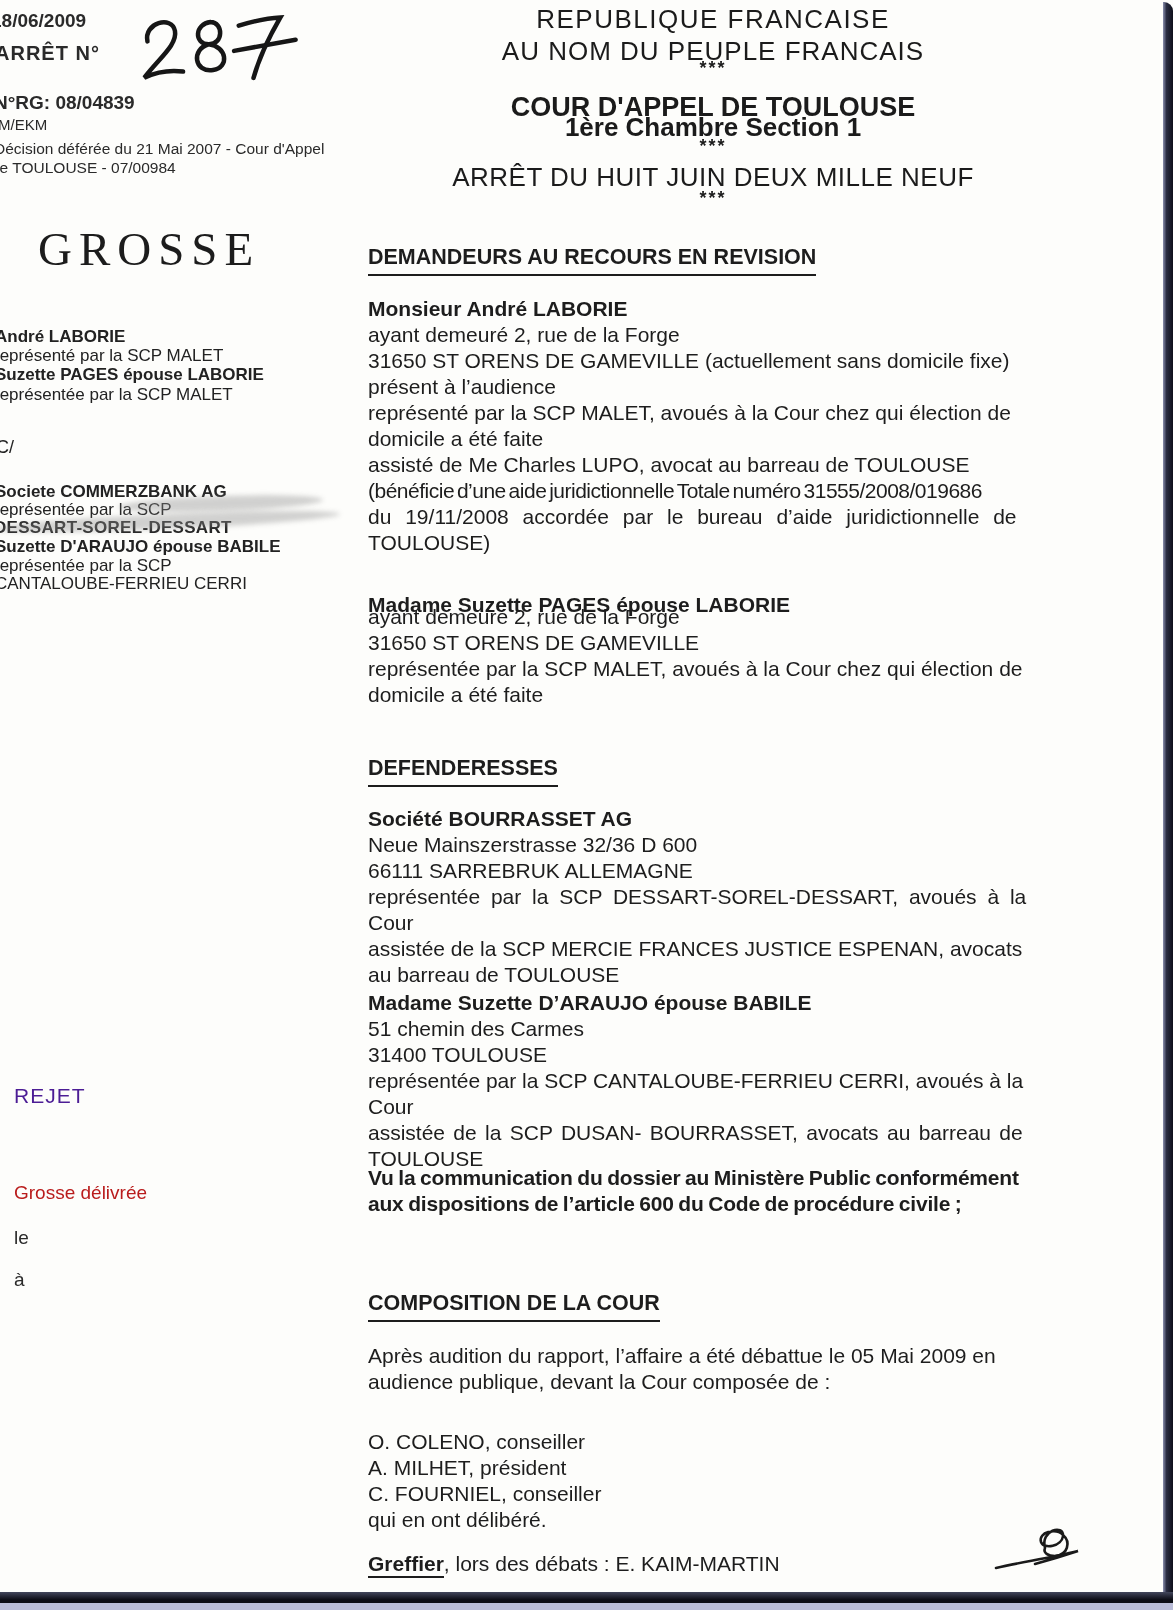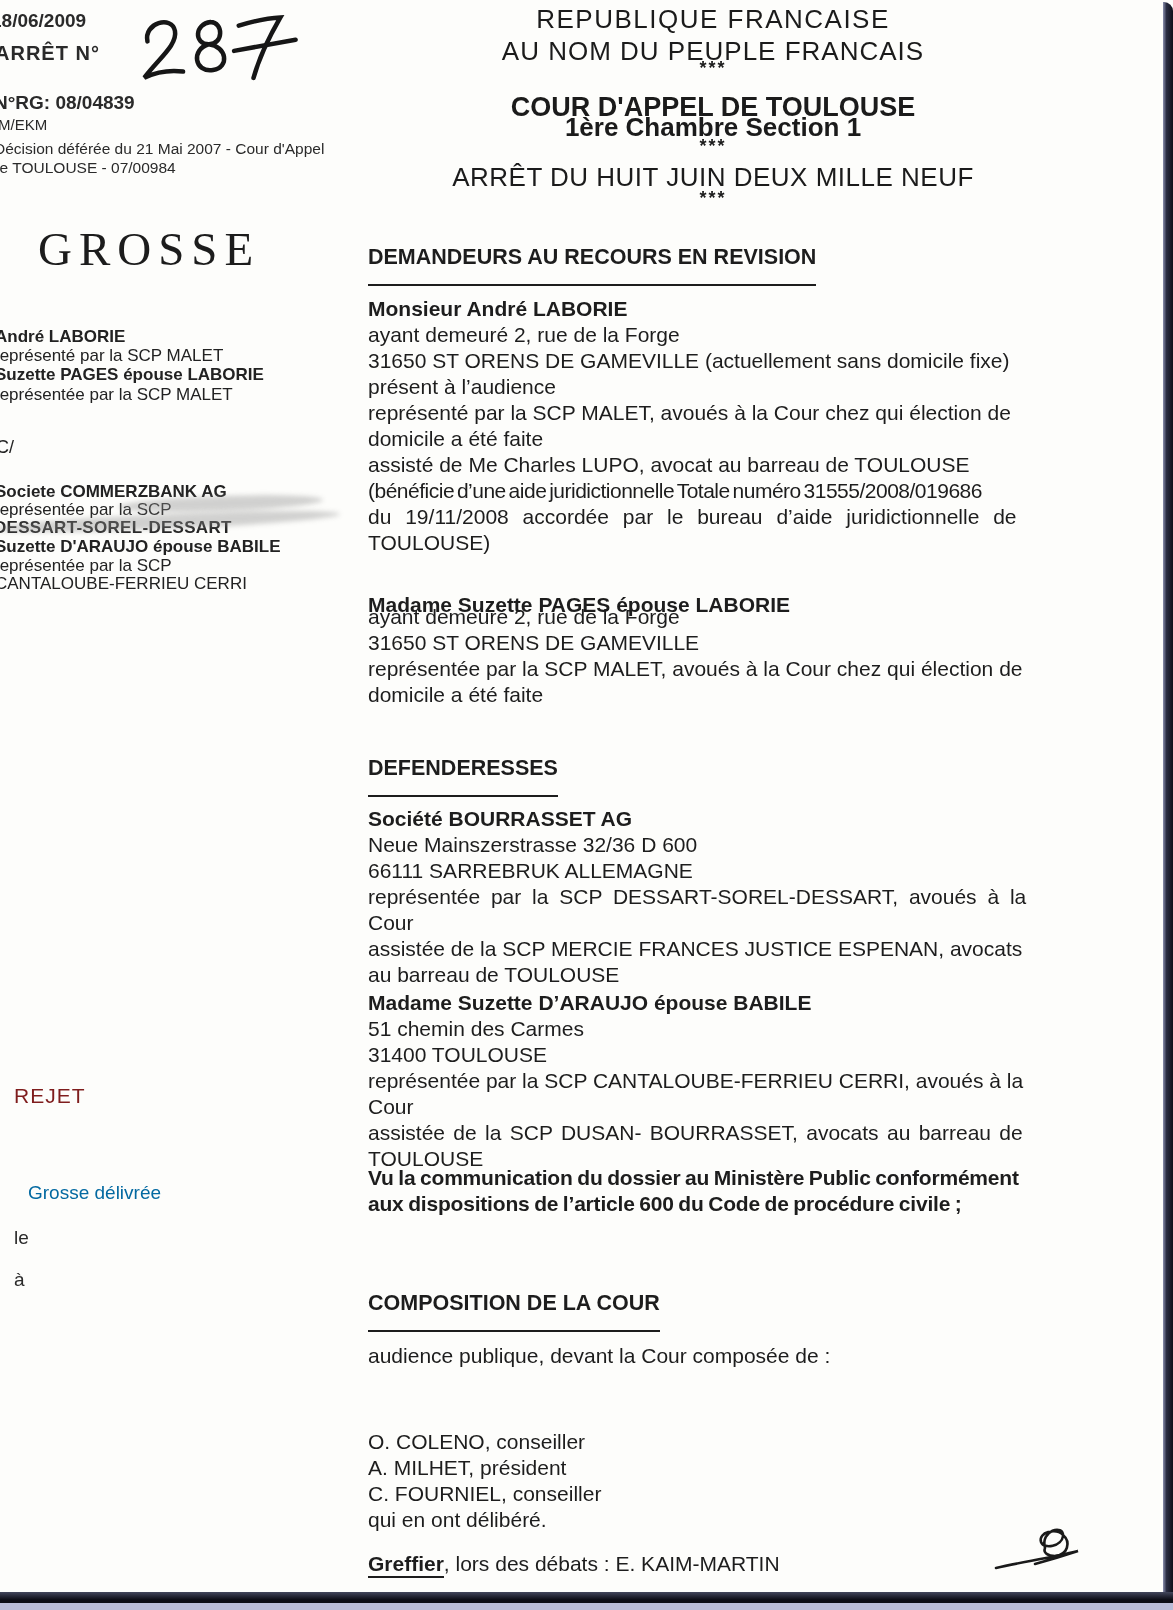--- a/index.html
+++ b/index.html
@@ -49,35 +49,35 @@
   .ml-a1 { top:346px; left:-6px; }
   .ml-a2 { top:365px; left:-5px; font-weight:700; }
   .ml-a3 { top:385px; left:-6px; }
   .ml-vs { top:437px; left:-4px; font-size:18px; }
   .ml-r0 { top:482px; left:-5px; font-weight:700; }
   .ml-r1 { top:500px; left:-6px; }
   .ml-r2 { top:518px; left:-6px; font-weight:700; letter-spacing:0.3px; }
   .ml-r3 { top:537px; left:-5px; font-weight:700; }
   .ml-r4 { top:556px; left:-6px; }
   .ml-r5 { top:574px; left:-5px; }
-  .ml-rejet  { top:1084px; left:14px; font-size:21px; letter-spacing:1px; color:#7f1d1d; }
-  .ml-gdel   { top:1182px; left:28px; font-size:19px; color:#0369a1; }
+  .ml-rejet  { top:1084px; left:14px; font-size:21px; letter-spacing:1px; color:#4c1d95; }
+  .ml-gdel   { top:1182px; left:14px; font-size:19px; color:#b91c1c; }
   .ml-le     { top:1227px; left:14px; font-size:19px; color:#2a2a2a; }
   .ml-a      { top:1269px; left:14px; font-size:19px; color:#2a2a2a; }
 
   .smudge { position:absolute; background:#8f8f8f; opacity:0.4; filter:blur(2.5px);
     border-radius:50%; }
   .smudge1 { top:496px; left:118px; width:205px; height:15px; transform:rotate(-2deg); }
   .smudge2 { top:514px; left:-5px; width:345px; height:15px; transform:rotate(-2.5deg); }
 
   
   .mb { left:368px; width:705px; font-size:21px; line-height:26px; color:#1d1d1d; }
   .mb .ln { height:26px; }
   .mb-h { font-weight:700; font-size:21.5px; }
-  .mb-h > span { border-bottom:2.5px solid #1d1d1d; padding-bottom:14px; display:inline-block; }
+  .mb-h > span { border-bottom:2.5px solid #1d1d1d; padding-bottom:4px; display:inline-block; }
   .h-dem  { top:244px; }
   .pname  { font-weight:700; }
   .nm-laborie { top:296px; }
   .pl-laborie { top:322px; }
   .pl-laborie .ln:nth-child(7) { letter-spacing:-0.5px; word-spacing:-2.5px; }
   .pl-laborie .ln:nth-child(8) { word-spacing:8px; }
   .nm-pages { top:578px;margin-top:14px; }
   .pl-pages { top:604px; }
   .h-def  { top:755px; }
   .nm-cbk { top:806px; }
@@ -197,20 +197,21 @@
   <div class="abs mb vu-blk">
       <div class="ln">Vu la communication du dossier au Ministère Public conformément</div>
       <div class="ln">aux dispositions de l’article 600 du Code de procédure civile ;</div>
     </div>
 
   <div class="abs mb mb-h h-comp">
     <span>COMPOSITION DE LA COUR</span>
   </div>
 
   <div class="abs mb comp-intro">
+      <div class="ln">Après audition du rapport, l’affaire a été débattue le 05 Mai 2009 en</div>
       <div class="ln">audience publique, devant la Cour composée de :</div>
     </div>
   <div class="abs mb judges">
       <div class="ln">O. COLENO, conseiller</div>
       <div class="ln">A. MILHET, président</div>
       <div class="ln">C. FOURNIEL, conseiller</div>
       <div class="ln">qui en ont délibéré.</div>
     </div>
 
   <div class="abs mb greffier-line">

